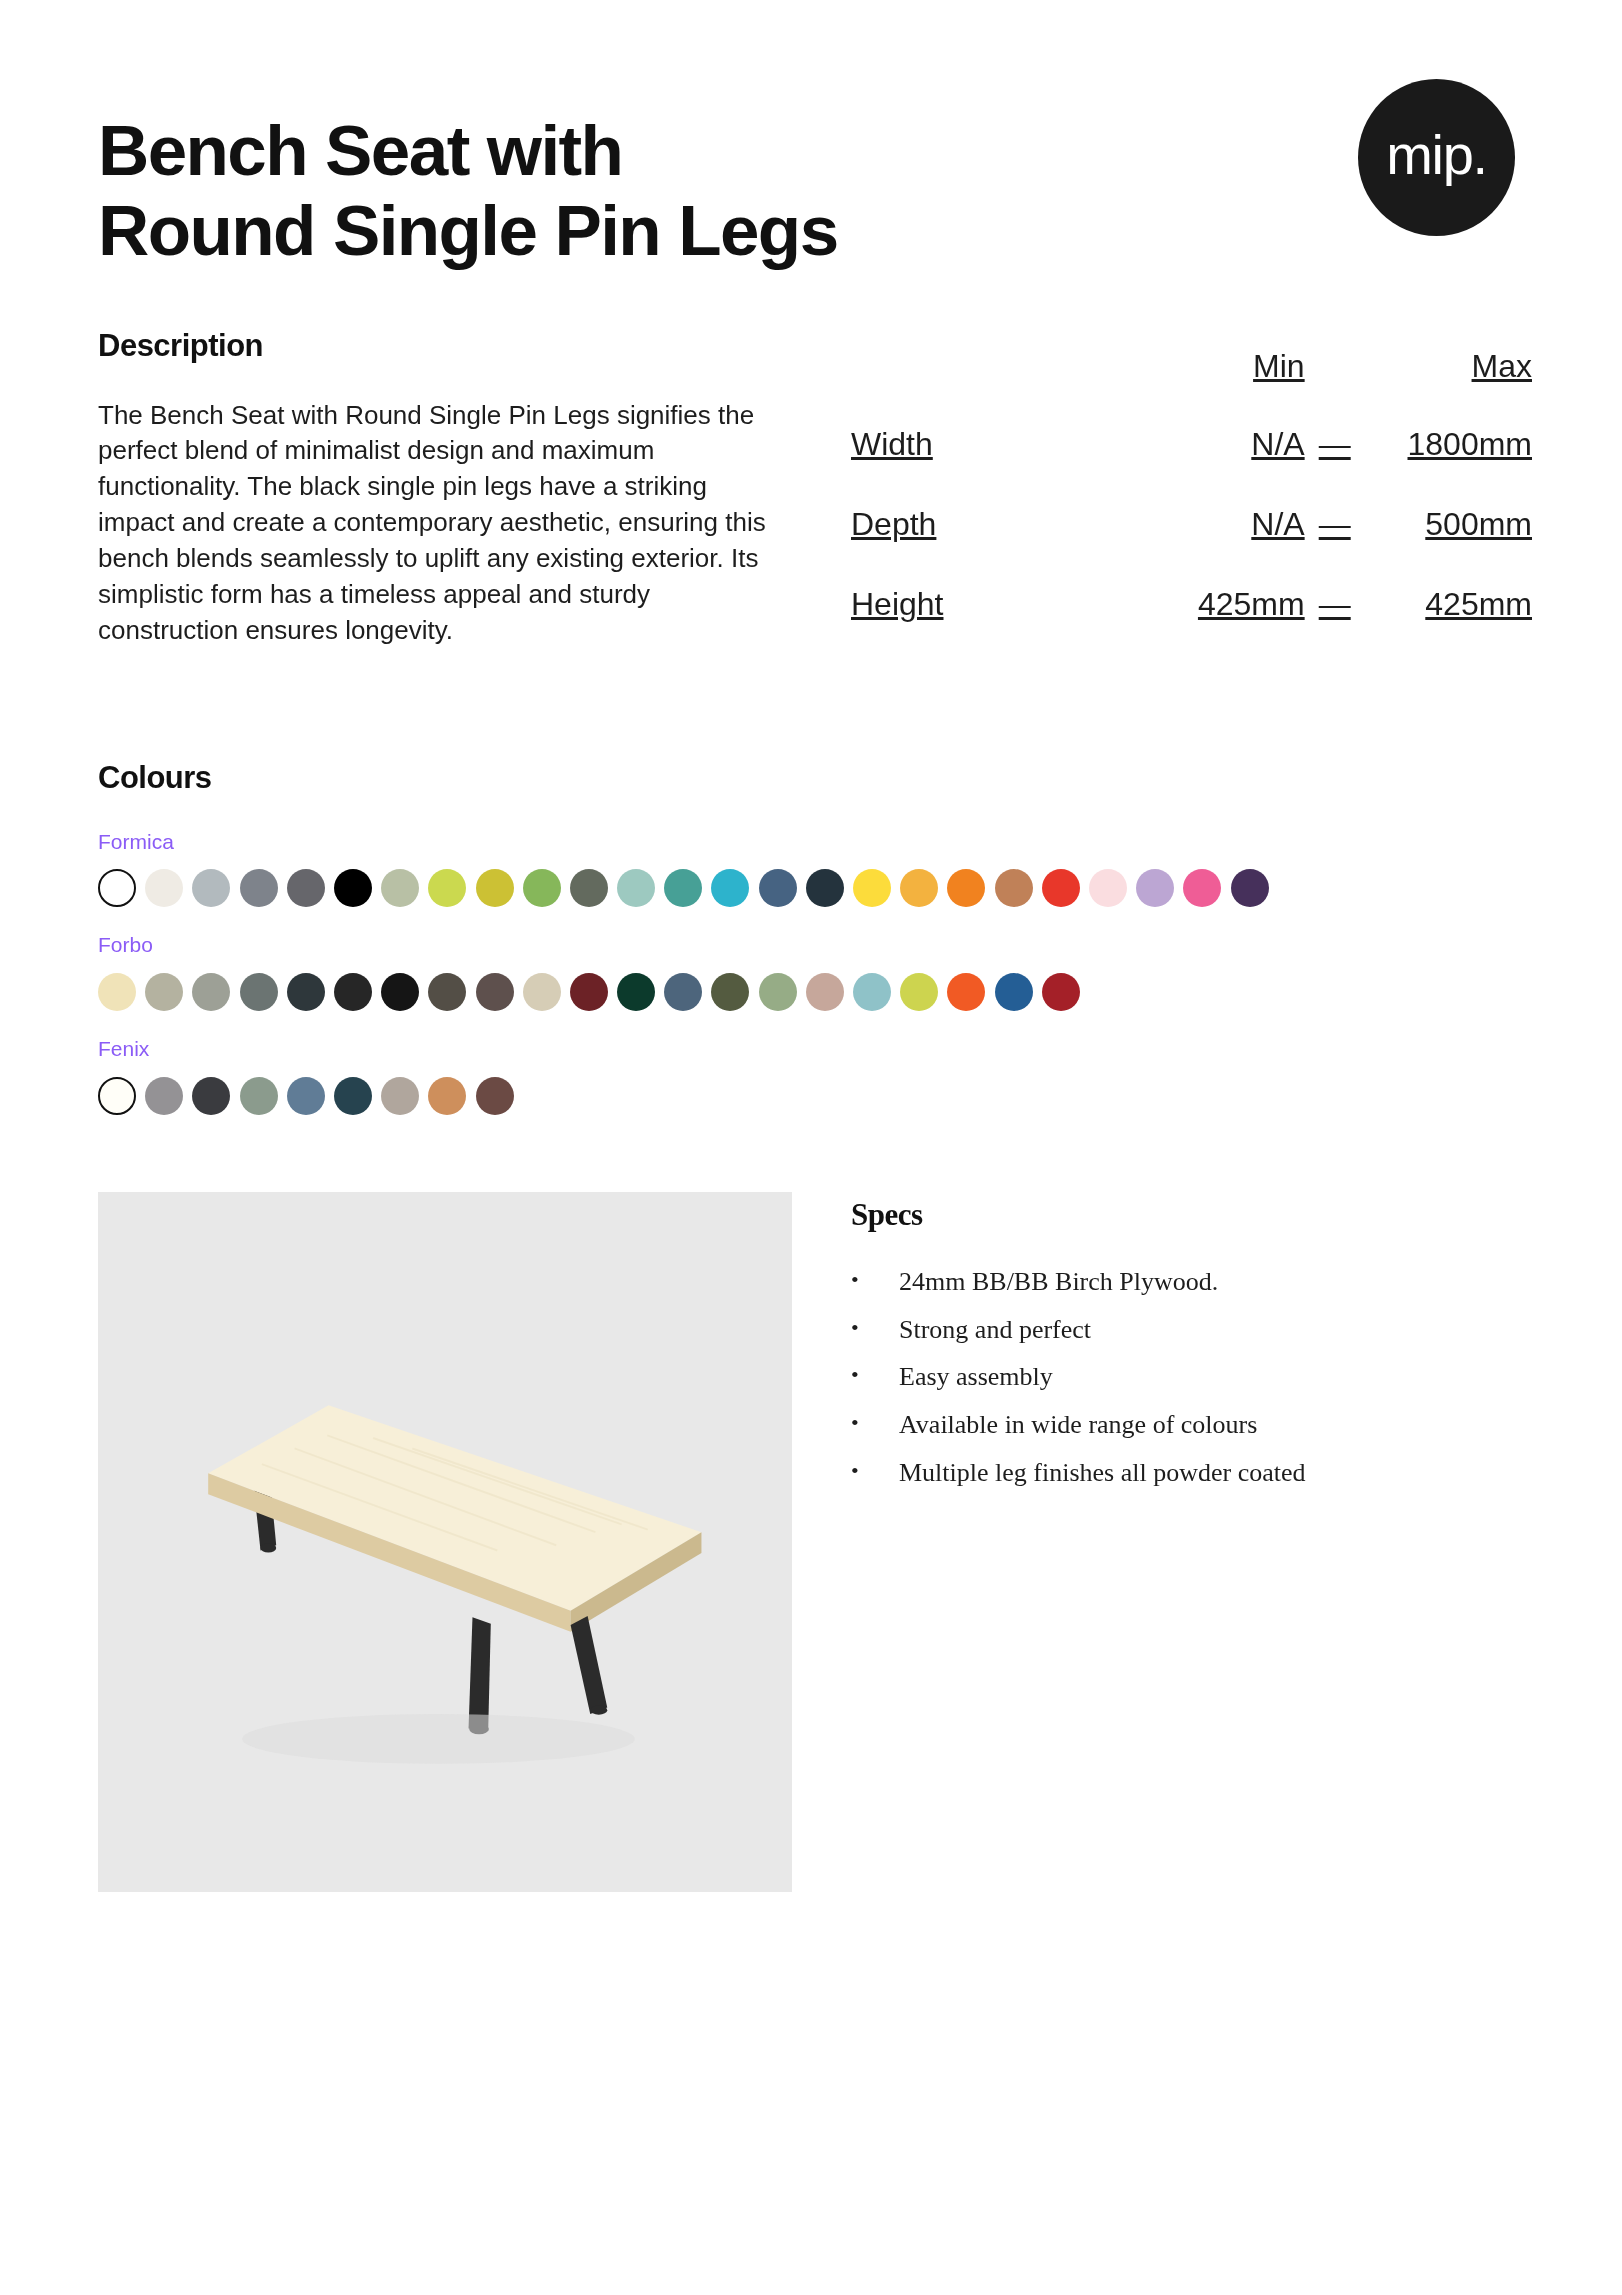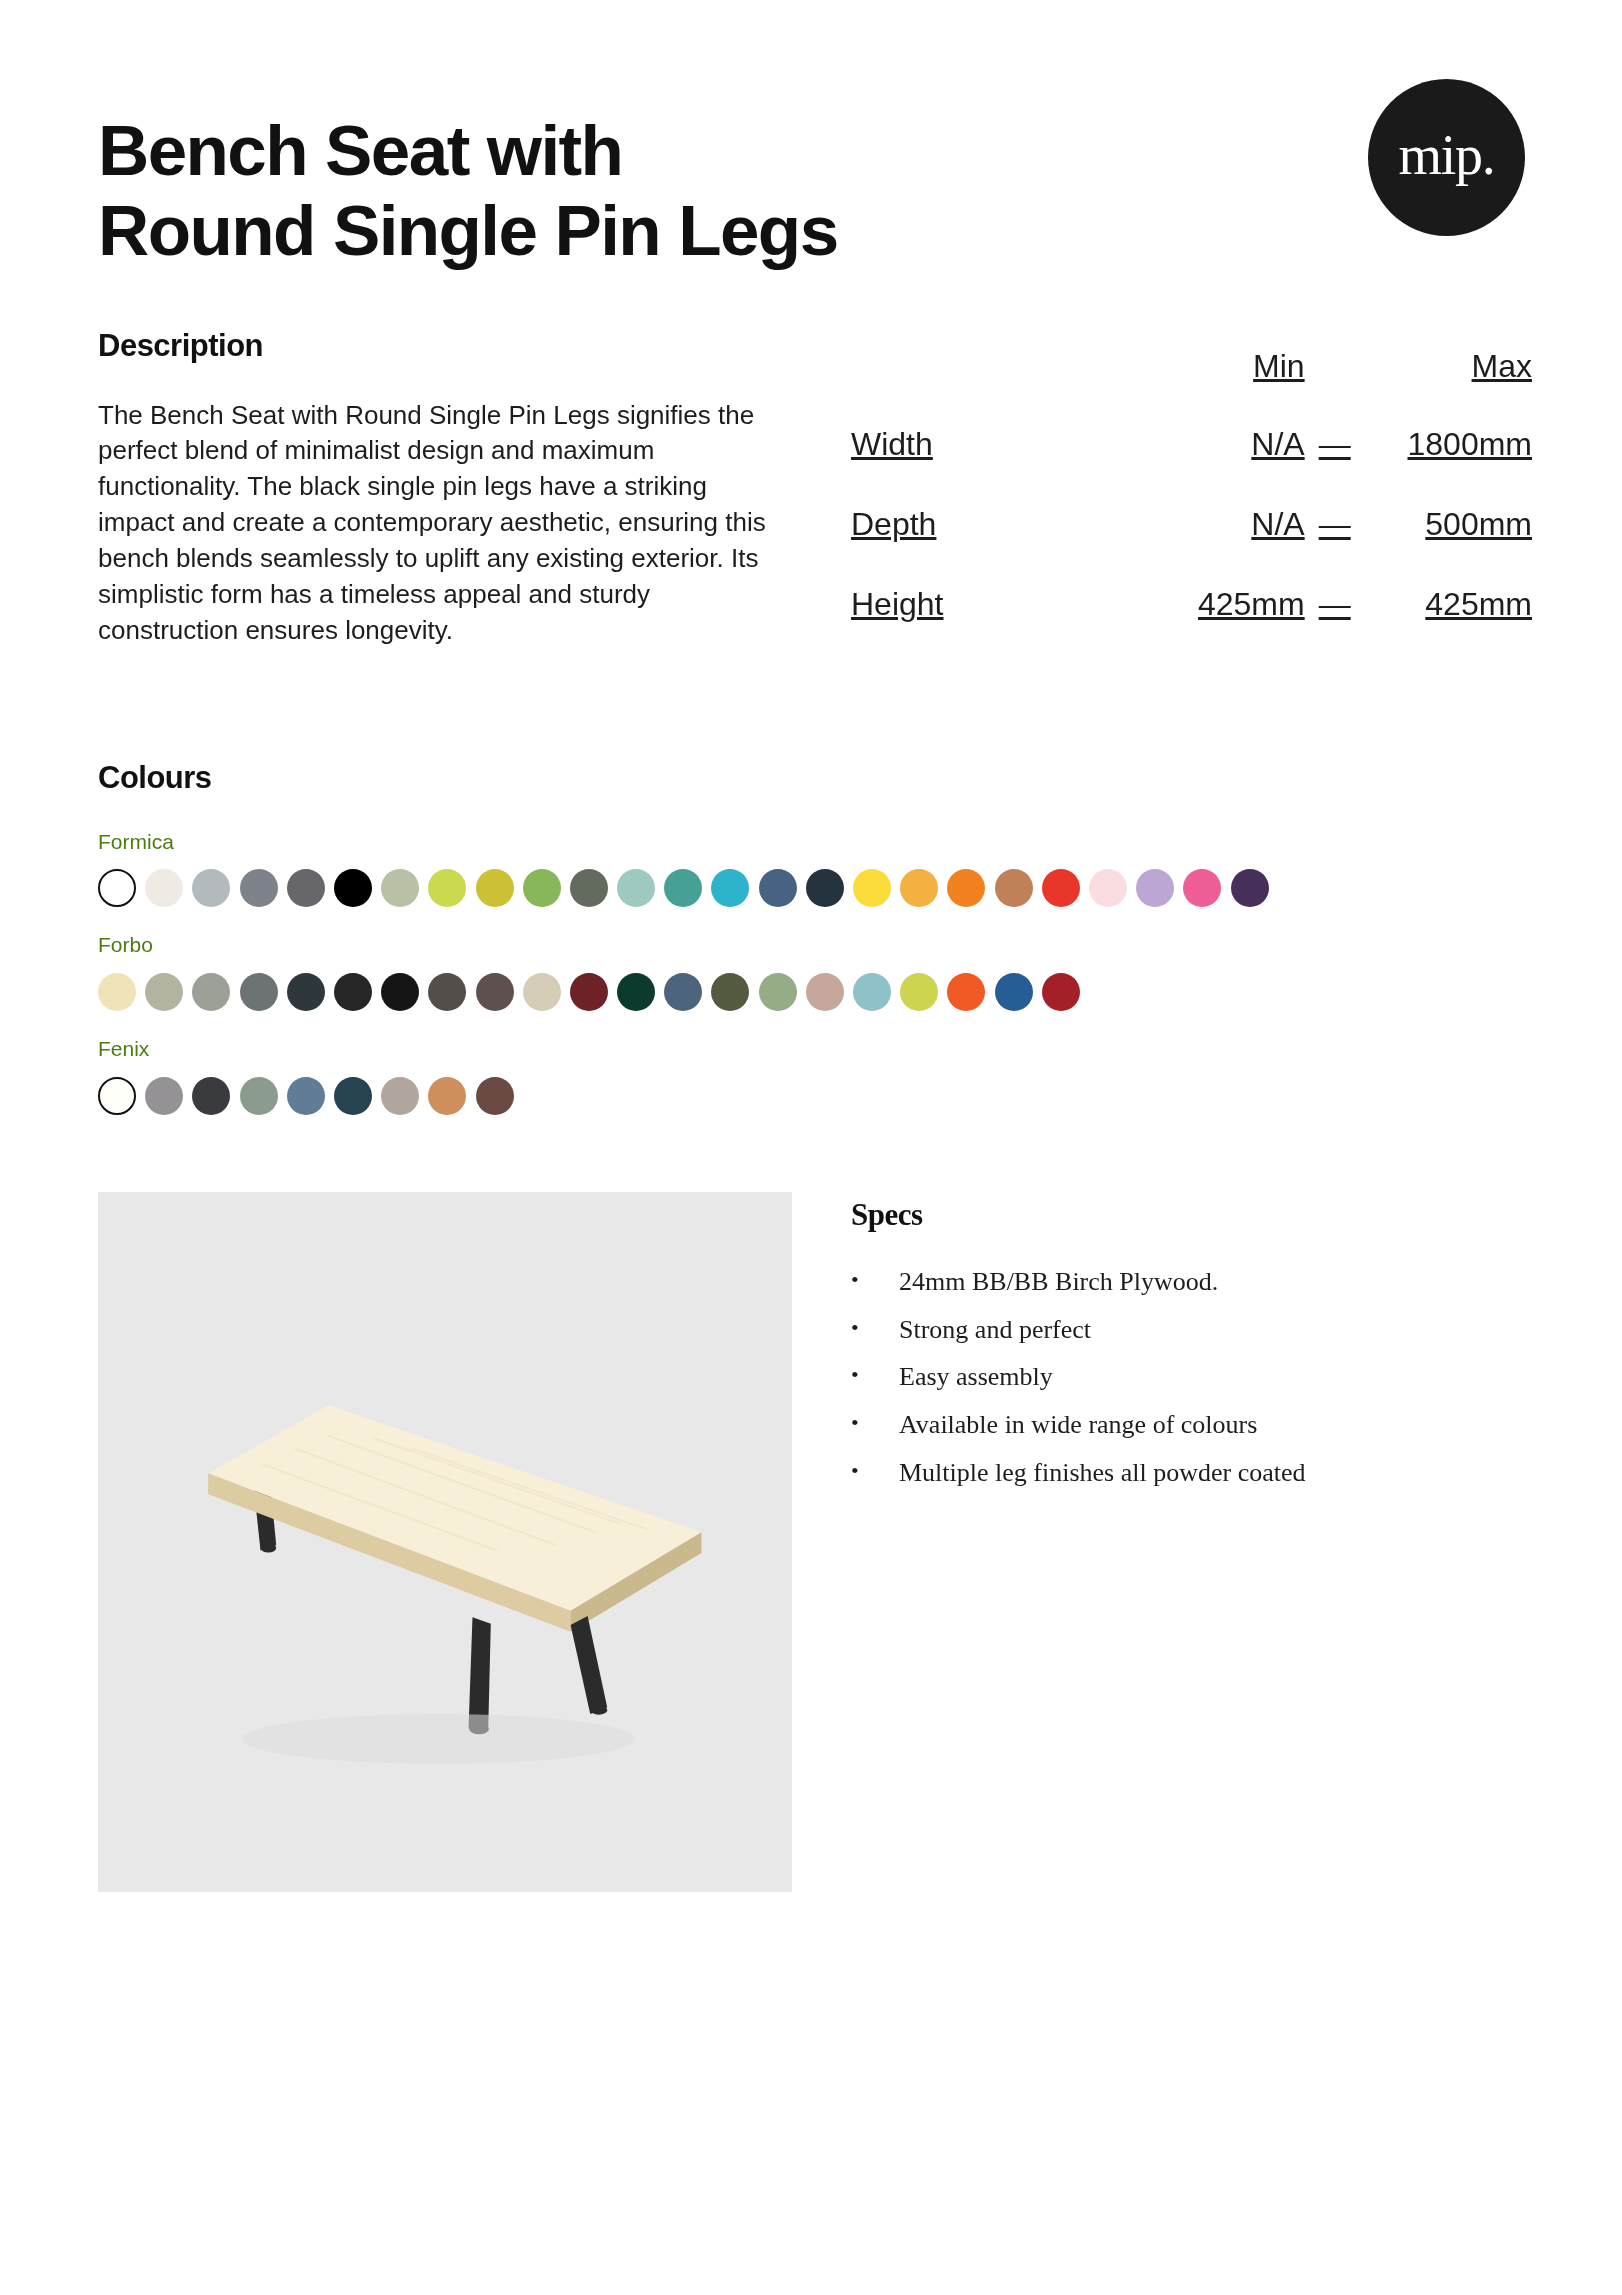--- a/index.html
+++ b/index.html
@@ -36,30 +36,29 @@
     line-height: 1.12;
     font-weight: 700;
     letter-spacing: -1.6px;
     color: #111111;
     max-width: 1112px;
   }
   .product-title .line { display: block; }
 
   .logo-badge {
     position: absolute;
-    right: 0;
+    right: 10px;
     top: 79px;
     width: 157px;
     height: 157px;
     border-radius: 50%;
     background: #1a1a1a;
     display: flex;
     align-items: center;
     justify-content: center;
-    font-family: Liberation Serif, serif;
   }
   .logo-badge .logo-text {
     color: #ffffff;
     font-size: 56px;
     font-weight: 500;
     letter-spacing: -1.3px;
     line-height: 1;
     transform: translateY(-2.6px);
   }
 
@@ -107,21 +106,21 @@
   .c-min   { text-align: right; width: 164px; }
   .c-dash  { text-align: center;width:  59px; color: #1d1d1d; }
   .c-max   { text-align: right; width: 164px; }
 
   
   .colours-section { margin-top: 111px; }
   .swatch-group { margin-top: 26px; }
   .swatch-group:first-of-type { margin-top: 0; }
   .swatch-label {
     font-size: 21px;
-    color: #4d7c0f;
+    color: #8b5cf6;
     margin-bottom: 15.7px;
   }
   .swatch-row {
     display: flex;
     flex-wrap: nowrap;
     gap: 9.2px;
   }
   .swatch {
     width: 38px;
     height: 38px;

